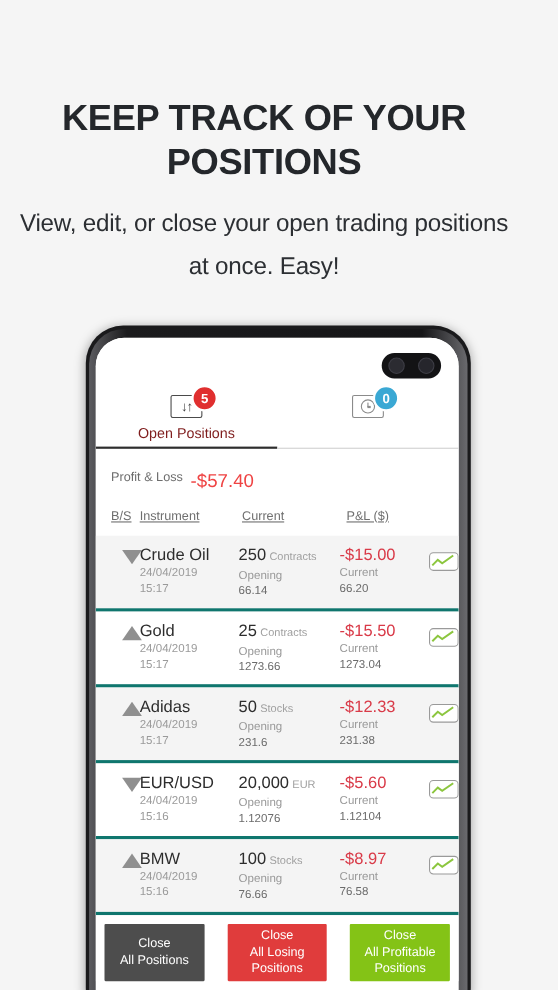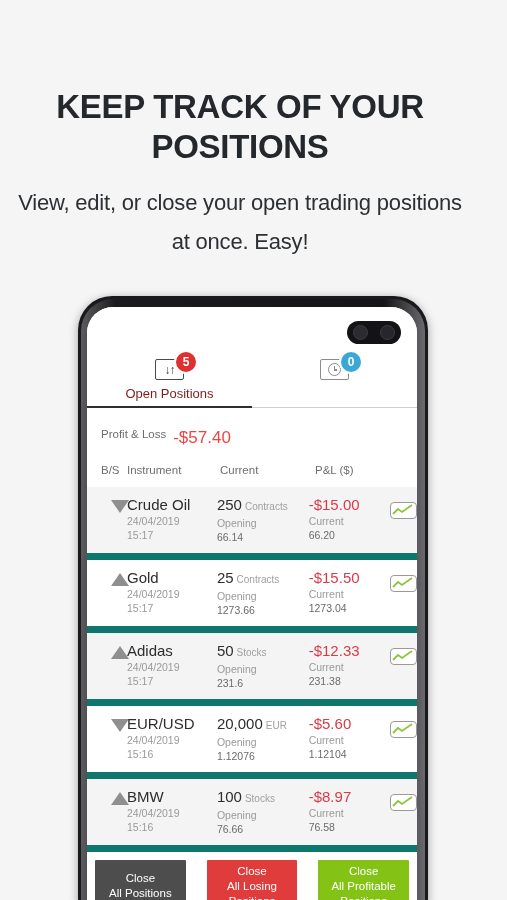--- a/index.html
+++ b/index.html
@@ -215,34 +215,35 @@
     font-weight: normal;
   }
 
   
   .thead {
     background: #fff;
     display: flex;
     padding: 10px 12px 11px 0;
     font-size: 11.5px;
     color: #6f6f6f;
+    text-decoration: underline;
   }
   .col-bs { width: 40px; padding-left: 14px; box-sizing: border-box; }
   .col-ins { width: 93px; }
   .col-amt { width: 95px; }
   .col-pl  { width: 80px; }
   .col-act { flex: 1; }
 
   
   .rows { background: #fff; }
   .row {
     display: flex;
     align-items: flex-start;
     padding: 9px 0 9px 0;
-    border-bottom: 7px solid #0f766e;
+    border-bottom: 3px solid #0f766e;
     background: #ffffff;
   }
   .row.alt { background: #f4f4f4; }
   .tri {
     width: 0;
     height: 0;
     border-left: 9px solid transparent;
     border-right: 9px solid transparent;
     margin-top: 4px;
     margin-left: 10px;

